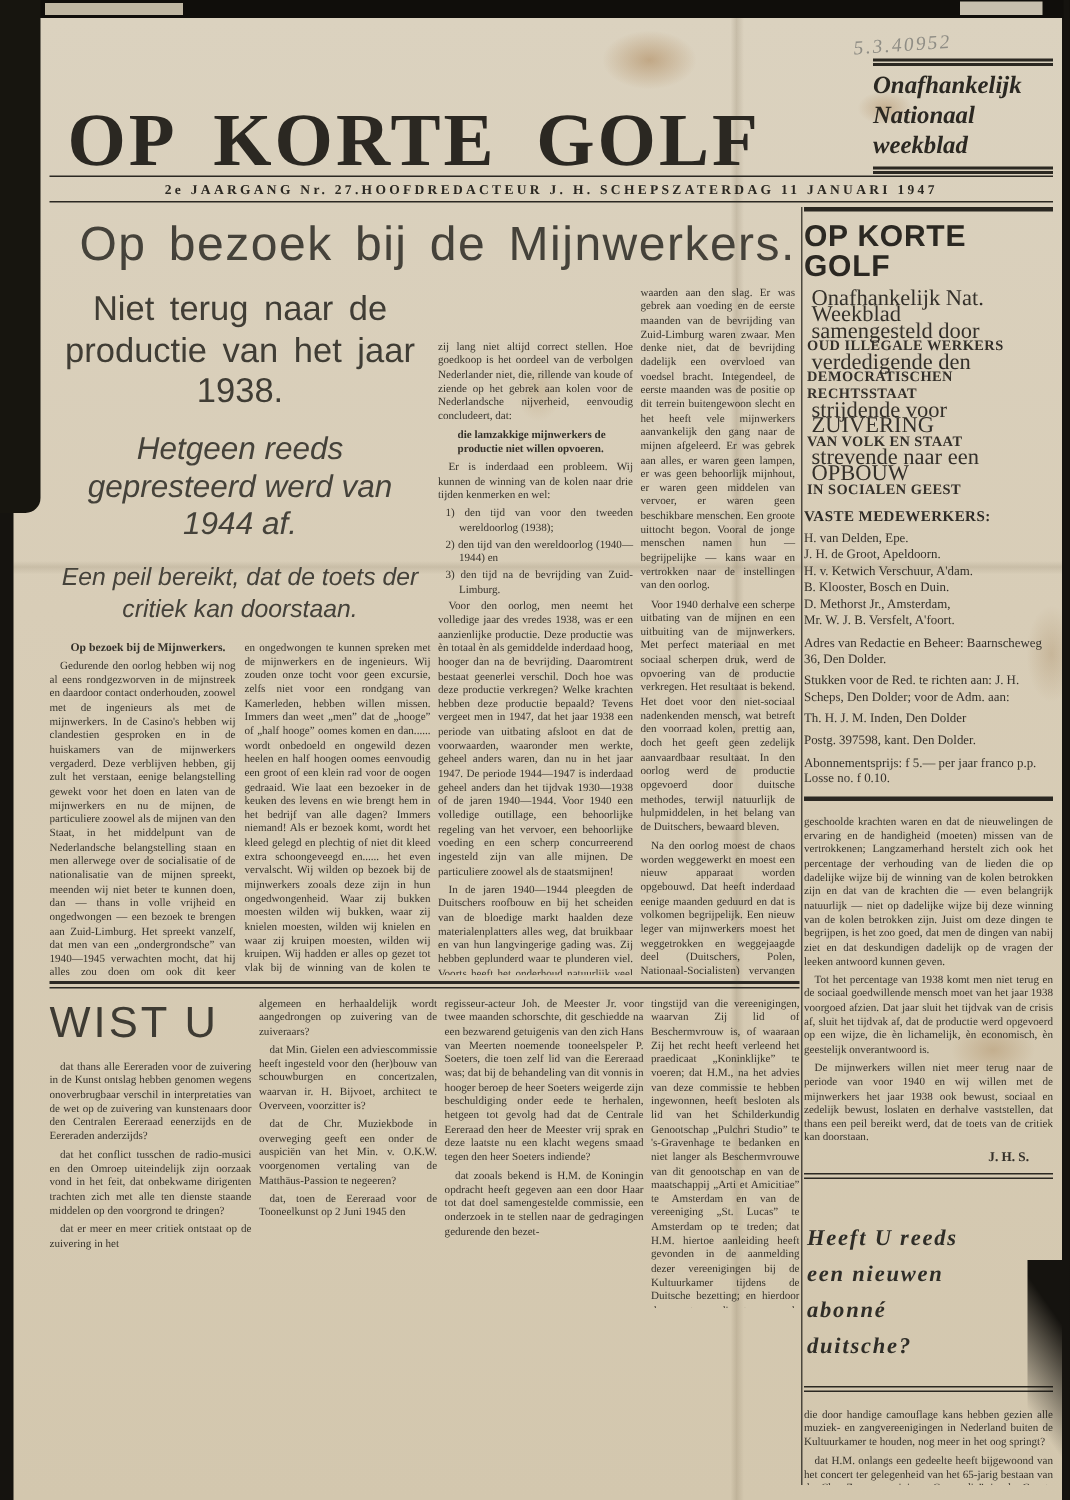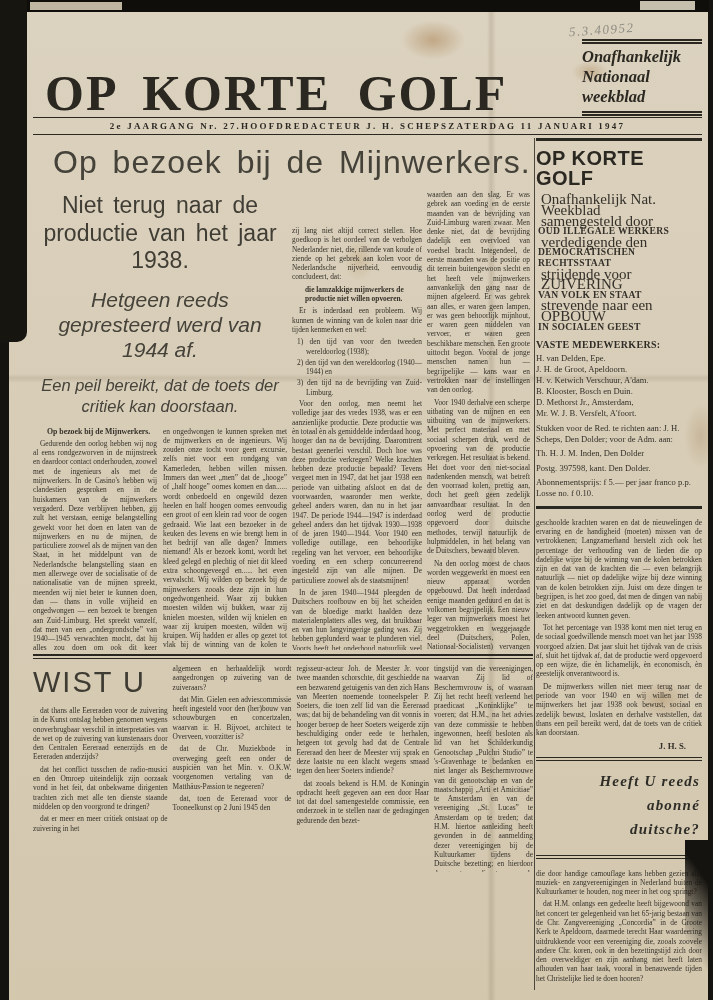--- a/index.html
+++ b/index.html
@@ -74,21 +74,21 @@
   .sbox-title{font:bold 20px/1 "Liberation Sans",sans-serif;letter-spacing:.5px;color:var(--ink,#2b2822);
     margin:2px 0 6px}
   .sbox-lines div{font-size:15px;line-height:10.6px;padding-left:5px;color:#34302a}
   .sbox-lines div.caps{font-weight:bold;font-size:9.6px;letter-spacing:.3px;padding-left:2px}
   .sbox-med{font-weight:bold;font-size:10px;margin:7px 0 3px;letter-spacing:.3px;color:#2f2c26}
   .sbox-names div{font-size:8.6px;line-height:11px;color:#34302a}
   .sbox-addr p{font-size:8.6px;line-height:10.6px;margin:4px 0 0;color:#34302a}
   .scont{margin-top:9px;width:166px}
   .ssig{text-align:right;font-size:8.8px;font-weight:bold;padding-right:16px;margin:2px 0 6px;color:#34302a}
   .abox{border-top:4px double var(--ink,#2b2822);border-bottom:4px double var(--ink,#2b2822);
-    padding:8px 2px 14px;margin:6px 0 10px;text-align:right}
+    padding:28px 2px 14px;margin:6px 0 10px;text-align:left}
   .abox div{font:italic bold 15px/1.6 "Liberation Serif",serif;letter-spacing:1.2px;color:#2f2d27}
   .we{width:166px}
 </style>
 </head>
 <body>
 
 <div class="paper">
   <div class="pencil">5.3.40952</div>
 
   <div class="masthead">
@@ -186,34 +186,36 @@
         <div class="sbox-med">VASTE MEDEWERKERS:</div>
         <div class="sbox-names">
             <div>H. van Delden, Epe.</div>
             <div>J. H. de Groot, Apeldoorn.</div>
             <div>H. v. Ketwich Verschuur, A'dam.</div>
             <div>B. Klooster, Bosch en Duin.</div>
             <div>D. Methorst Jr., Amsterdam,</div>
             <div>Mr. W. J. B. Versfelt, A'foort.</div>
           </div>
         <div class="sbox-addr">
+            <p>Adres van Redactie en Beheer: Baarnscheweg 36, Den Dolder.</p>
             <p>Stukken voor de Red. te richten aan: J. H. Scheps, Den Dolder; voor de Adm. aan:</p>
             <p>Th. H. J. M. Inden, Den Dolder</p>
             <p>Postg. 397598, kant. Den Dolder.</p>
             <p>Abonnementsprijs: f 5.— per jaar franco p.p. Losse no. f 0.10.</p>
           </div>
       </div>
       <div class="scont col">
           <p class="noindent">geschoolde krachten waren en dat de nieuwelingen de ervaring en de handigheid (moeten) missen van de vertrokkenen; Langzamerhand herstelt zich ook het percentage der verhouding van de lieden die op dadelijke wijze bij de winning van de kolen betrokken zijn en dat van de krachten die — even belangrijk natuurlijk — niet op dadelijke wijze bij deze winning van de kolen betrokken zijn. Juist om deze dingen te begrijpen, is het zoo goed, dat men de dingen van nabij ziet en dat deskundigen dadelijk op de vragen der leeken antwoord kunnen geven.</p>
           <p>Tot het percentage van 1938 komt men niet terug en de sociaal goedwillende mensch moet van het jaar 1938 voorgoed afzien. Dat jaar sluit het tijdvak van de crisis af, sluit het tijdvak af, dat de productie werd opgevoerd op een wijze, die èn lichamelijk, èn economisch, èn geestelijk onverantwoord is.</p>
           <p>De mijnwerkers willen niet meer terug naar de periode van voor 1940 en wij willen met de mijnwerkers het jaar 1938 ook bewust, sociaal en zedelijk bewust, loslaten en derhalve vaststellen, dat thans een peil bereikt werd, dat de toets van de critiek kan doorstaan.</p>
         </div>
       <div class="ssig">J. H. S.</div>
       <div class="abox">
           <div>Heeft U reeds</div>
+          <div>een nieuwen</div>
           <div>abonné</div>
           <div>duitsche?</div>
         </div>
       <div class="we col">
           <p class="noindent">die door handige camouflage kans hebben gezien alle muziek- en zangvereenigingen in Nederland buiten de Kultuurkamer te houden, nog meer in het oog springt?</p>
           <p>dat H.M. onlangs een gedeelte heeft bijgewoond van het concert ter gelegenheid van het 65-jarig bestaan van de Chr. Zangvereeniging „Concordia” in de Groote Kerk te Apeldoorn, daarmede terecht Haar waardeering uitdrukkende voor een vereeniging die, zooals zoovele andere Chr. koren, ook in den bezettingstijd zich door den overweldiger en zijn aanhang niet heeft laten afhouden van haar taak, vooral in benauwende tijden het Christelijke lied te doen hooren?</p>
         </div>
 
     </div>
   </div>

